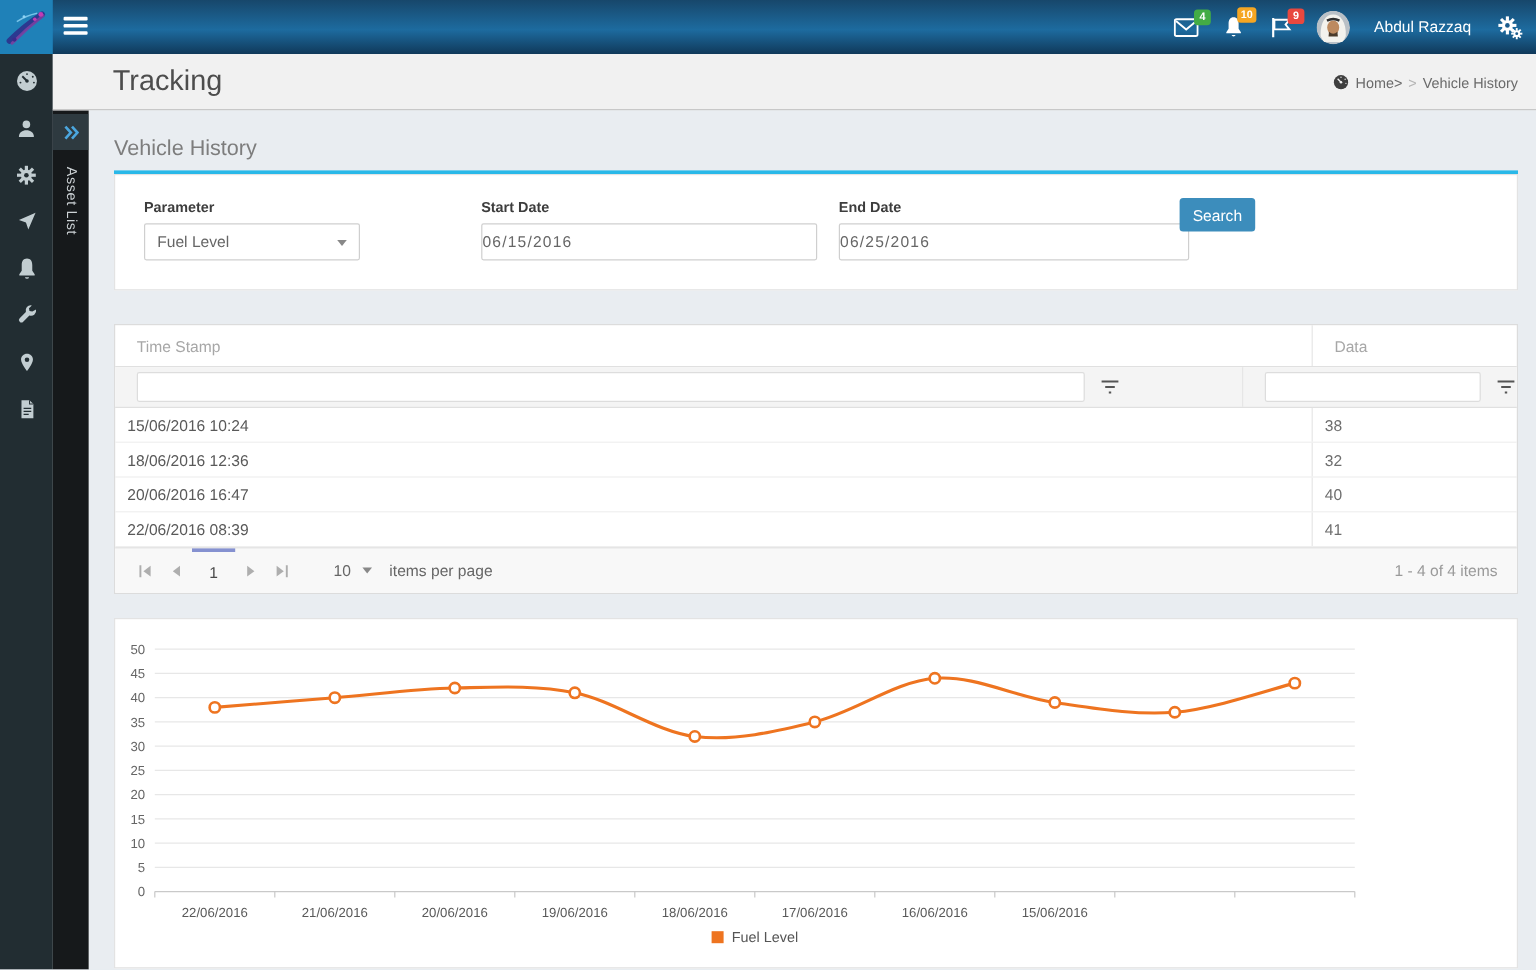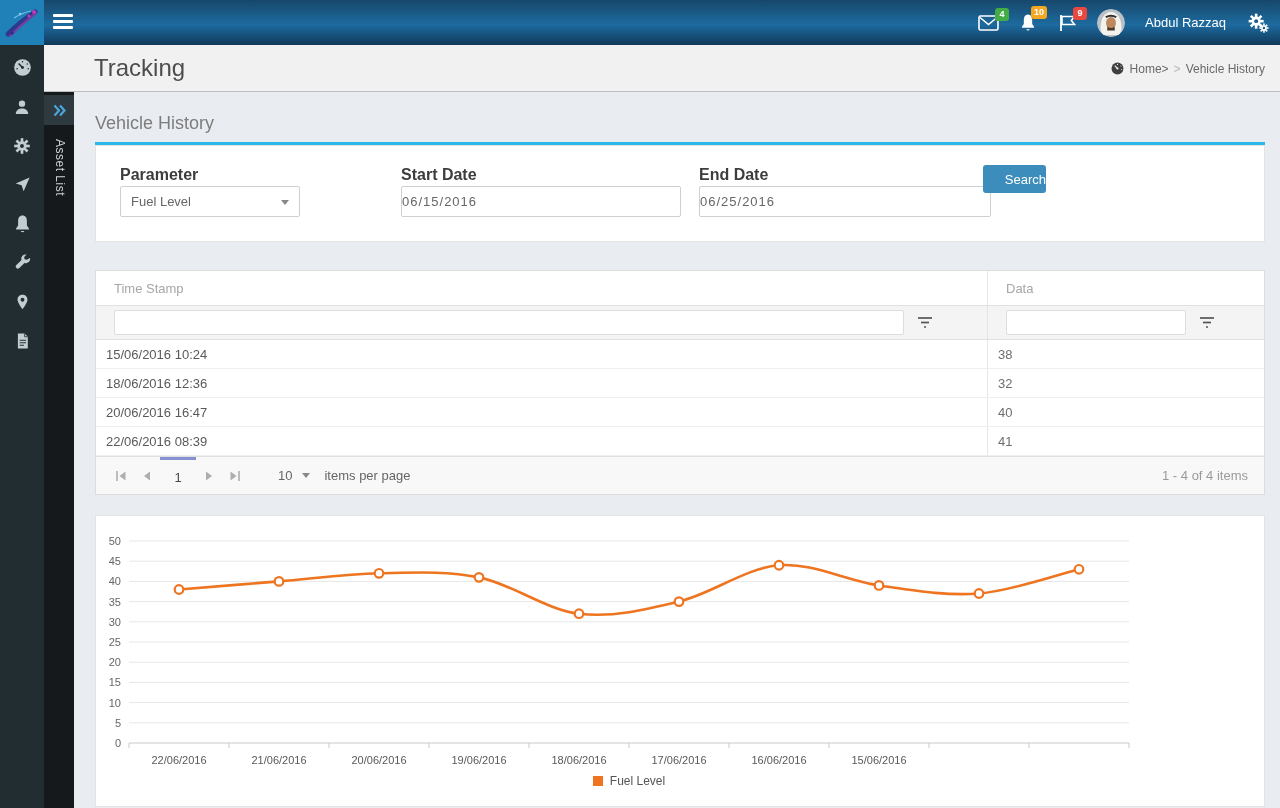--- a/index.html
+++ b/index.html
@@ -34,33 +34,33 @@
     border-bottom:1px solid #bdbdbd; }
   .page-title { position:absolute; left:50px; top:9px; font-size:24px; color:#4d4d4d; font-weight:400; }
   .breadcrumb { position:absolute; right:15px; top:16px; display:flex; align-items:center; gap:5px; font-size:12px; color:#6a6a6a; }
   .breadcrumb .sep { color:#b5b5b5; }
   
   .content { position:absolute; left:74px; top:92px; width:1206px; height:716px; background:#e9edf1; }
   .section-title { position:absolute; left:21px; top:21px; font-size:18px; color:#7d7d7d; font-weight:400; }
   .accent-line { position:absolute; left:21px; top:50px; width:1170px; height:3px; }
   .panel { position:absolute; left:21px; width:1170px; background:#fff; border:1px solid #e3e3e3; }
   .form-panel { top:53px; height:97px; }
-  .fld-label { position:absolute; font-size:16px; font-weight:bold; color:#3d3d3d; }
+  .fld-label { position:absolute; font-size:12px; font-weight:bold; color:#3d3d3d; }
   .fld-box { position:absolute; height:31px; border:1px solid #cfcfcf; border-radius:2px; background:#fff;
     font-size:13px; color:#666; display:flex; align-items:center; padding:0 10px; }
   .fld-input { position:absolute; height:31px; border:1px solid #cfcfcf; border-radius:2px; background:#fff;
     font-size:13px; color:#666; padding:0 0; font-family:"Liberation Sans",sans-serif; letter-spacing:1px; width:280px; }
   .caret { width:0; height:0; border-left:4px solid transparent; border-right:4px solid transparent; border-top:5px solid #888; }
   .dd-caret { position:absolute; right:10px; top:13px; }
   .search-btn { position:absolute; left:887px; top:19px; width:63px; height:28px; border:none; border-radius:3px;
-    background:#3c8dbc; color:#fff; font-size:13px; cursor:pointer; font-family:"Liberation Sans",sans-serif;text-align:right; }
+    background:#3c8dbc; color:#fff; font-size:13px; cursor:pointer; font-family:"Liberation Sans",sans-serif; }
   
   .table-panel { top:178px; height:225px; border-color:#dcdcdc; }
   .t-head { display:flex; height:35px; border-bottom:1px solid #e0e0e0; }
-  .t-head .c1, .t-filter .c1, .t-row .c1 { width:892px; border-right:1px solid #e6e6e6; }
+  .t-head .c1, .t-filter .c1, .t-row .c1 { width:998px; border-right:1px solid #e6e6e6; }
   .t-head .c2, .t-filter .c2, .t-row .c2 { flex:1; }
   .t-head div { font-size:13px; color:#a7a7a7; display:flex; align-items:center; padding-left:18px; }
   .t-filter { display:flex; height:34px; background:#f4f4f4; border-bottom:1px solid #e0e0e0; }
   .t-filter .cell { display:flex; align-items:center; padding-left:18px; gap:12px; }
   .t-filter input { height:25px; border:1px solid #ddd; border-radius:2px; background:#fff; padding:0 6px; font-family:"Liberation Sans",sans-serif; }
   .t-filter .c1 input { width:790px; }
   .t-filter .c2 input { width:180px; }
   .t-row { display:flex; height:29px; border-bottom:1px solid #efefef; font-size:13px; color:#595959; }
   .t-row div { display:flex; align-items:center; padding-left:10px; }
   .t-row .c2 { color:#6e6e6e; }

